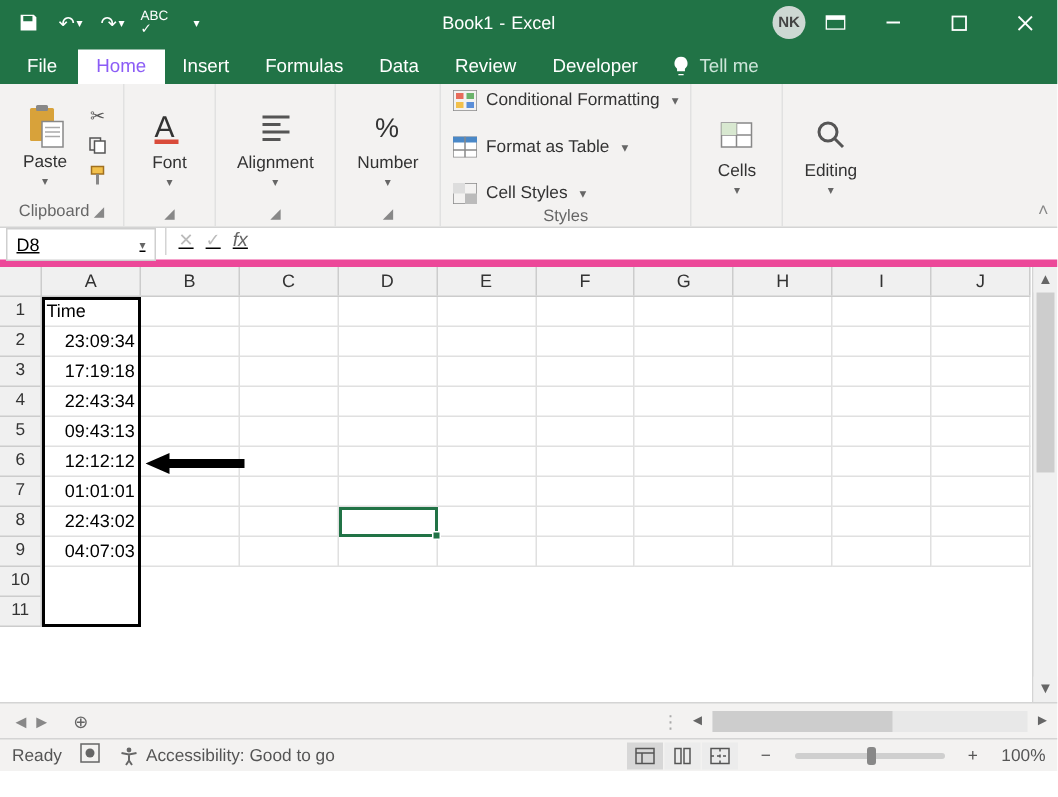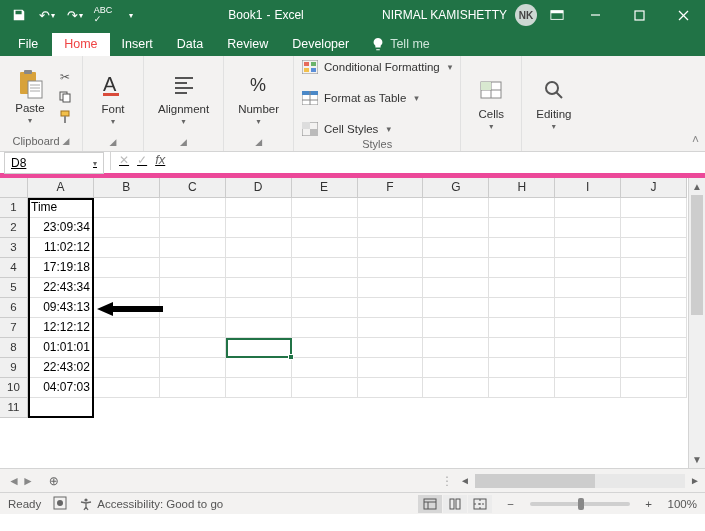--- a/index.html
+++ b/index.html
@@ -12,21 +12,21 @@
 .title-center { flex: 1; text-align: center; display: flex; align-items: center; justify-content: center; gap: 4px; }
 .user-area { display: flex; align-items: center; gap: 8px; padding-right: 4px; }
 .user-badge { width: 22px; height: 22px; border-radius: 50%; background: #cdd8d3; color: #444; font-size: 10px; display: flex; align-items: center; justify-content: center; font-weight: 600; }
 .win-controls { display: flex; }
 .win-btn { width: 44px; height: 30px; display: flex; align-items: center; justify-content: center; color: #fff; }
 .title-icon { width: 24px; height: 24px; display:flex; align-items:center; justify-content:center; }
 
 
 .tabs { height: 26px; background: #217346; display: flex; align-items: flex-end; padding-left: 4px; }
 .tab { padding: 4px 12px 5px; color: #fff; font-size: 12.5px; cursor: pointer; }
-.tab.active { background: #fff; color: #ef4444; }
+.tab.active { background: #fff; color: #8b5cf6; }
 .tab.file { padding: 4px 14px 5px; }
 .tellme { display: flex; align-items: center; gap: 5px; padding: 4px 10px 5px; color: #cde5d9; font-size: 12.5px; }
 .bulb { width: 14px; height: 14px; }
 
 
 .ribbon { height: 96px; background: #f3f2f1; border-bottom: 1px solid #d4d4d4; display: flex; position: relative; }
 .group { display: flex; flex-direction: column; align-items: center; justify-content: space-between; border-right: 1px solid #e1e1e1; padding: 4px 8px 2px; }
 .group-label { font-size: 11px; color: #666; padding: 2px 0; display: flex; align-items: center; gap: 3px; }
 .group-body { flex: 1; display: flex; align-items: center; gap: 4px; }
 .dialog-launcher { font-size: 9px; color: #888; }
@@ -101,21 +101,20 @@
     <div class="qat-btn">↷ <span style="font-size:8px;margin-left:1px">▾</span></div>
     <div class="qat-btn" style="font-size:9px;line-height:1">ABC<br>✓</div>
     <div class="qat-btn" style="font-size:8px">▾</div>
   </div>
   <div class="title-center">
     <span>Book1</span>
     <span> - </span>
     <span>Excel</span>
   </div>
   <div class="user-area">
-    <span>NIRMAL KAMISHETTY</span>
     <div class="user-badge">
         <span>NK</span>
       </div>
     <div class="title-icon">
         <svg width="14" height="14" viewBox="0 0 16 16">
           <rect x="1" y="3" width="14" height="10" fill="none" stroke="#fff"></rect>
           <rect x="1" y="3" width="14" height="3" fill="#fff"></rect>
         </svg>
       </div>
   </div>
@@ -136,20 +135,21 @@
           <line x1="10" y1="1" x2="1" y2="10" stroke="#fff" stroke-width="1.2"></line>
         </svg>
       </div>
   </div>
 </div>
 
 <div class="tabs">
   <div class="tab file">File</div>
   <div class="tab active">Home</div>
   <div class="tab">Insert</div>
+  <div class="tab">Formulas</div>
   <div class="tab">Data</div>
   <div class="tab">Review</div>
   <div class="tab">Developer</div>
   <div class="tellme">
     <svg class="bulb" viewBox="0 0 16 16">
         <path fill="#fff" d="M8 1a5 5 0 0 0-3 9v2h6v-2a5 5 0 0 0-3-9zM6 14h4v1H6z"></path>
       </svg>
     <span>Tell me</span>
   </div>
 </div>
@@ -373,32 +373,20 @@
         <div class="cell"></div>
         <div class="cell"></div>
         <div class="cell"></div>
         <div class="cell"></div>
         <div class="cell"></div>
         <div class="cell"></div>
         <div class="cell"></div>
       </div>
       <div class="cell-row">
         <div class="cell" style="text-align: right;">23:09:34</div>
-        <div class="cell"></div>
-        <div class="cell"></div>
-        <div class="cell"></div>
-        <div class="cell"></div>
-        <div class="cell"></div>
-        <div class="cell"></div>
-        <div class="cell"></div>
-        <div class="cell"></div>
-        <div class="cell"></div>
-      </div>
-      <div class="cell-row">
-        <div class="cell" style="text-align: right;">11:02:12</div>
         <div class="cell"></div>
         <div class="cell"></div>
         <div class="cell"></div>
         <div class="cell"></div>
         <div class="cell"></div>
         <div class="cell"></div>
         <div class="cell"></div>
         <div class="cell"></div>
         <div class="cell"></div>
       </div>

